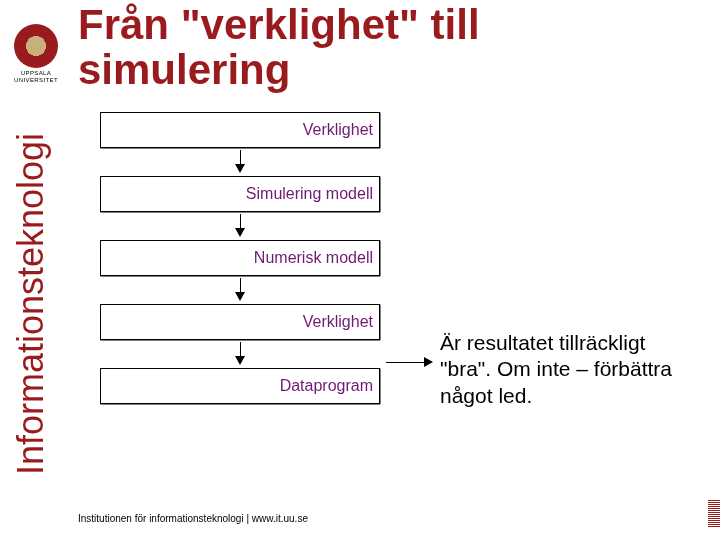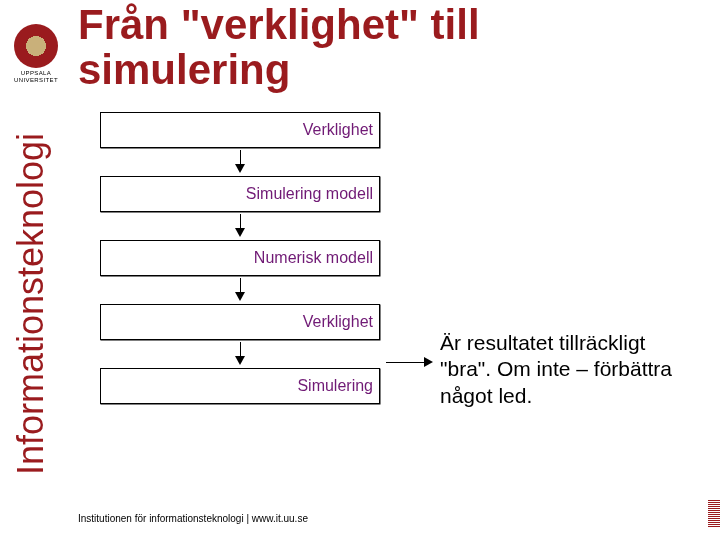--- a/index.html
+++ b/index.html
@@ -191,21 +191,21 @@
 
   <div class="flow">
     <div class="box">Verklighet</div>
     <div class="arrow"></div>
     <div class="box">Simulering modell</div>
     <div class="arrow"></div>
     <div class="box">Numerisk modell</div>
     <div class="arrow"></div>
     <div class="box">Verklighet</div>
     <div class="arrow"></div>
-    <div class="box">Simulering</div>
+    <div class="box">Dataprogram</div>
   </div>
 
   <div class="ann-arrow">
     <div class="shaft"></div>
     <div class="head"></div>
   </div>
 
   <div class="annotation">Är resultatet tillräckligt "bra". Om inte – förbättra något led.</div>
 
   <div class="footer">Institutionen för informationsteknologi | www.it.uu.se</div>

